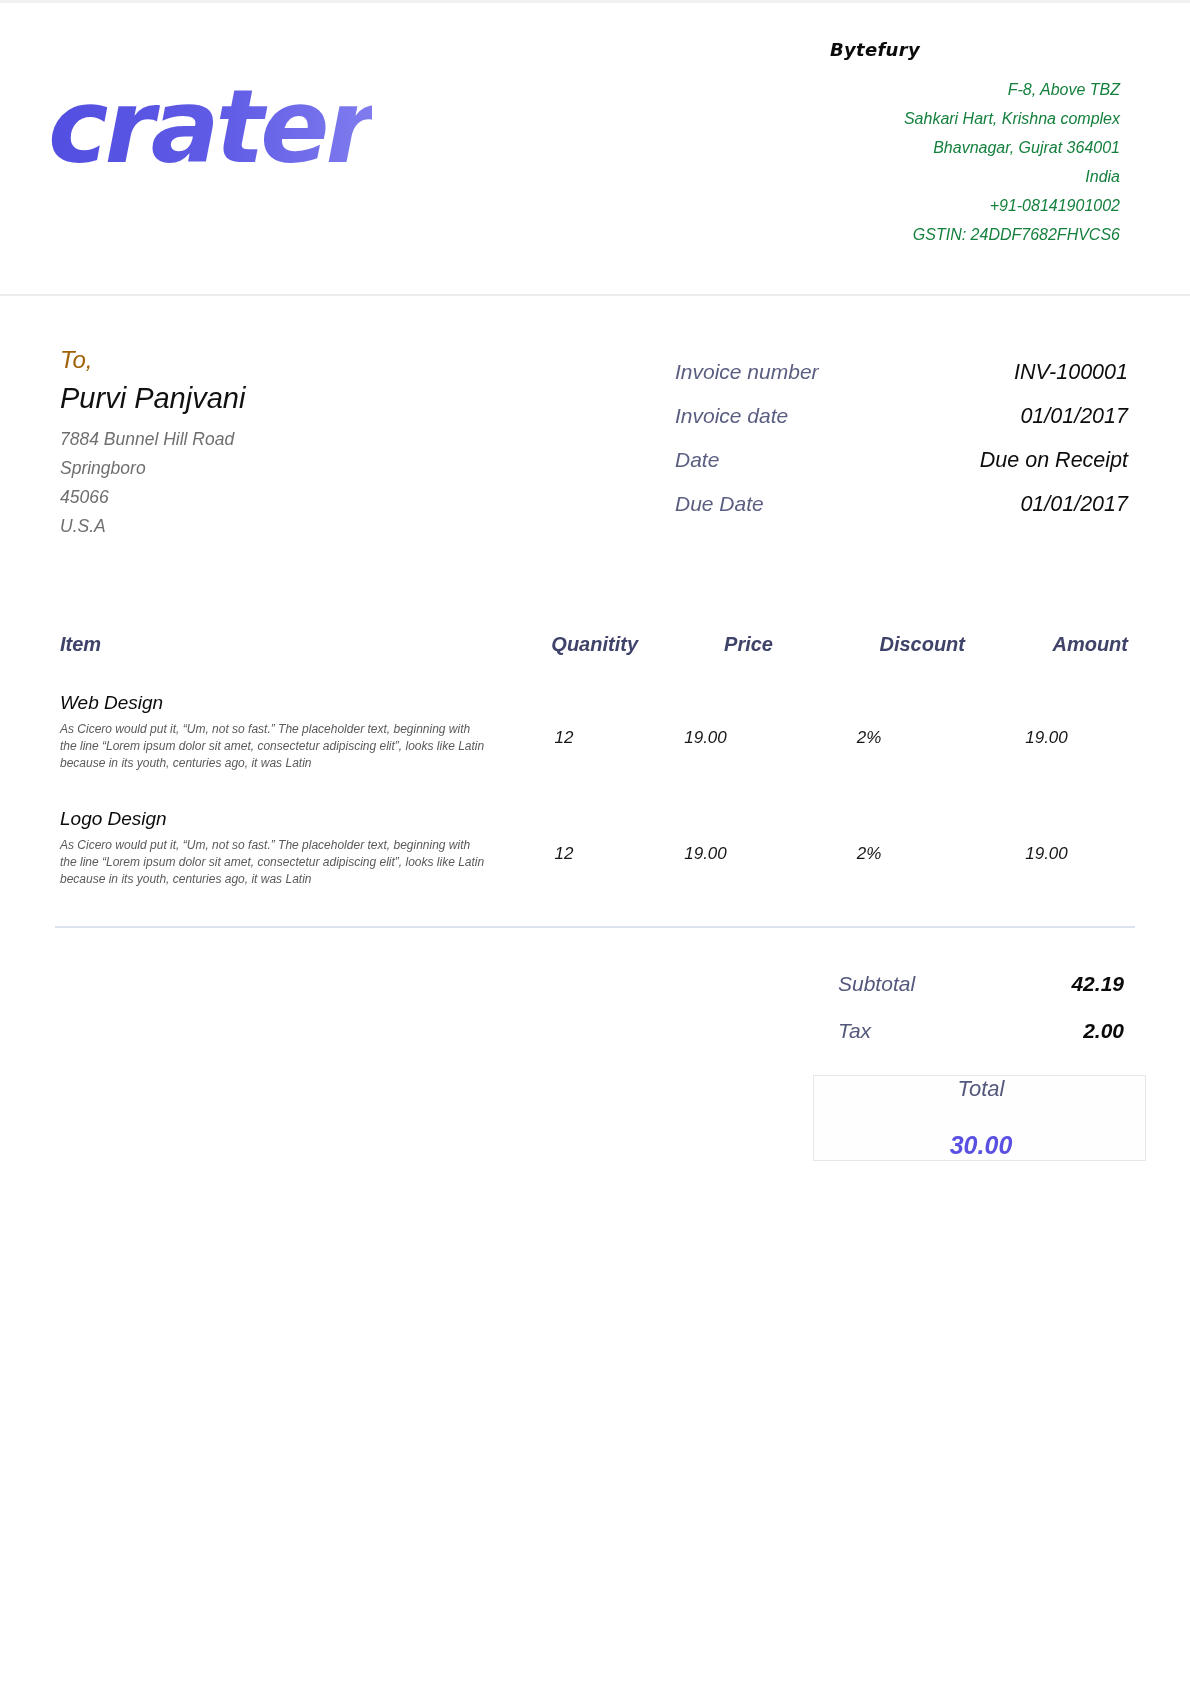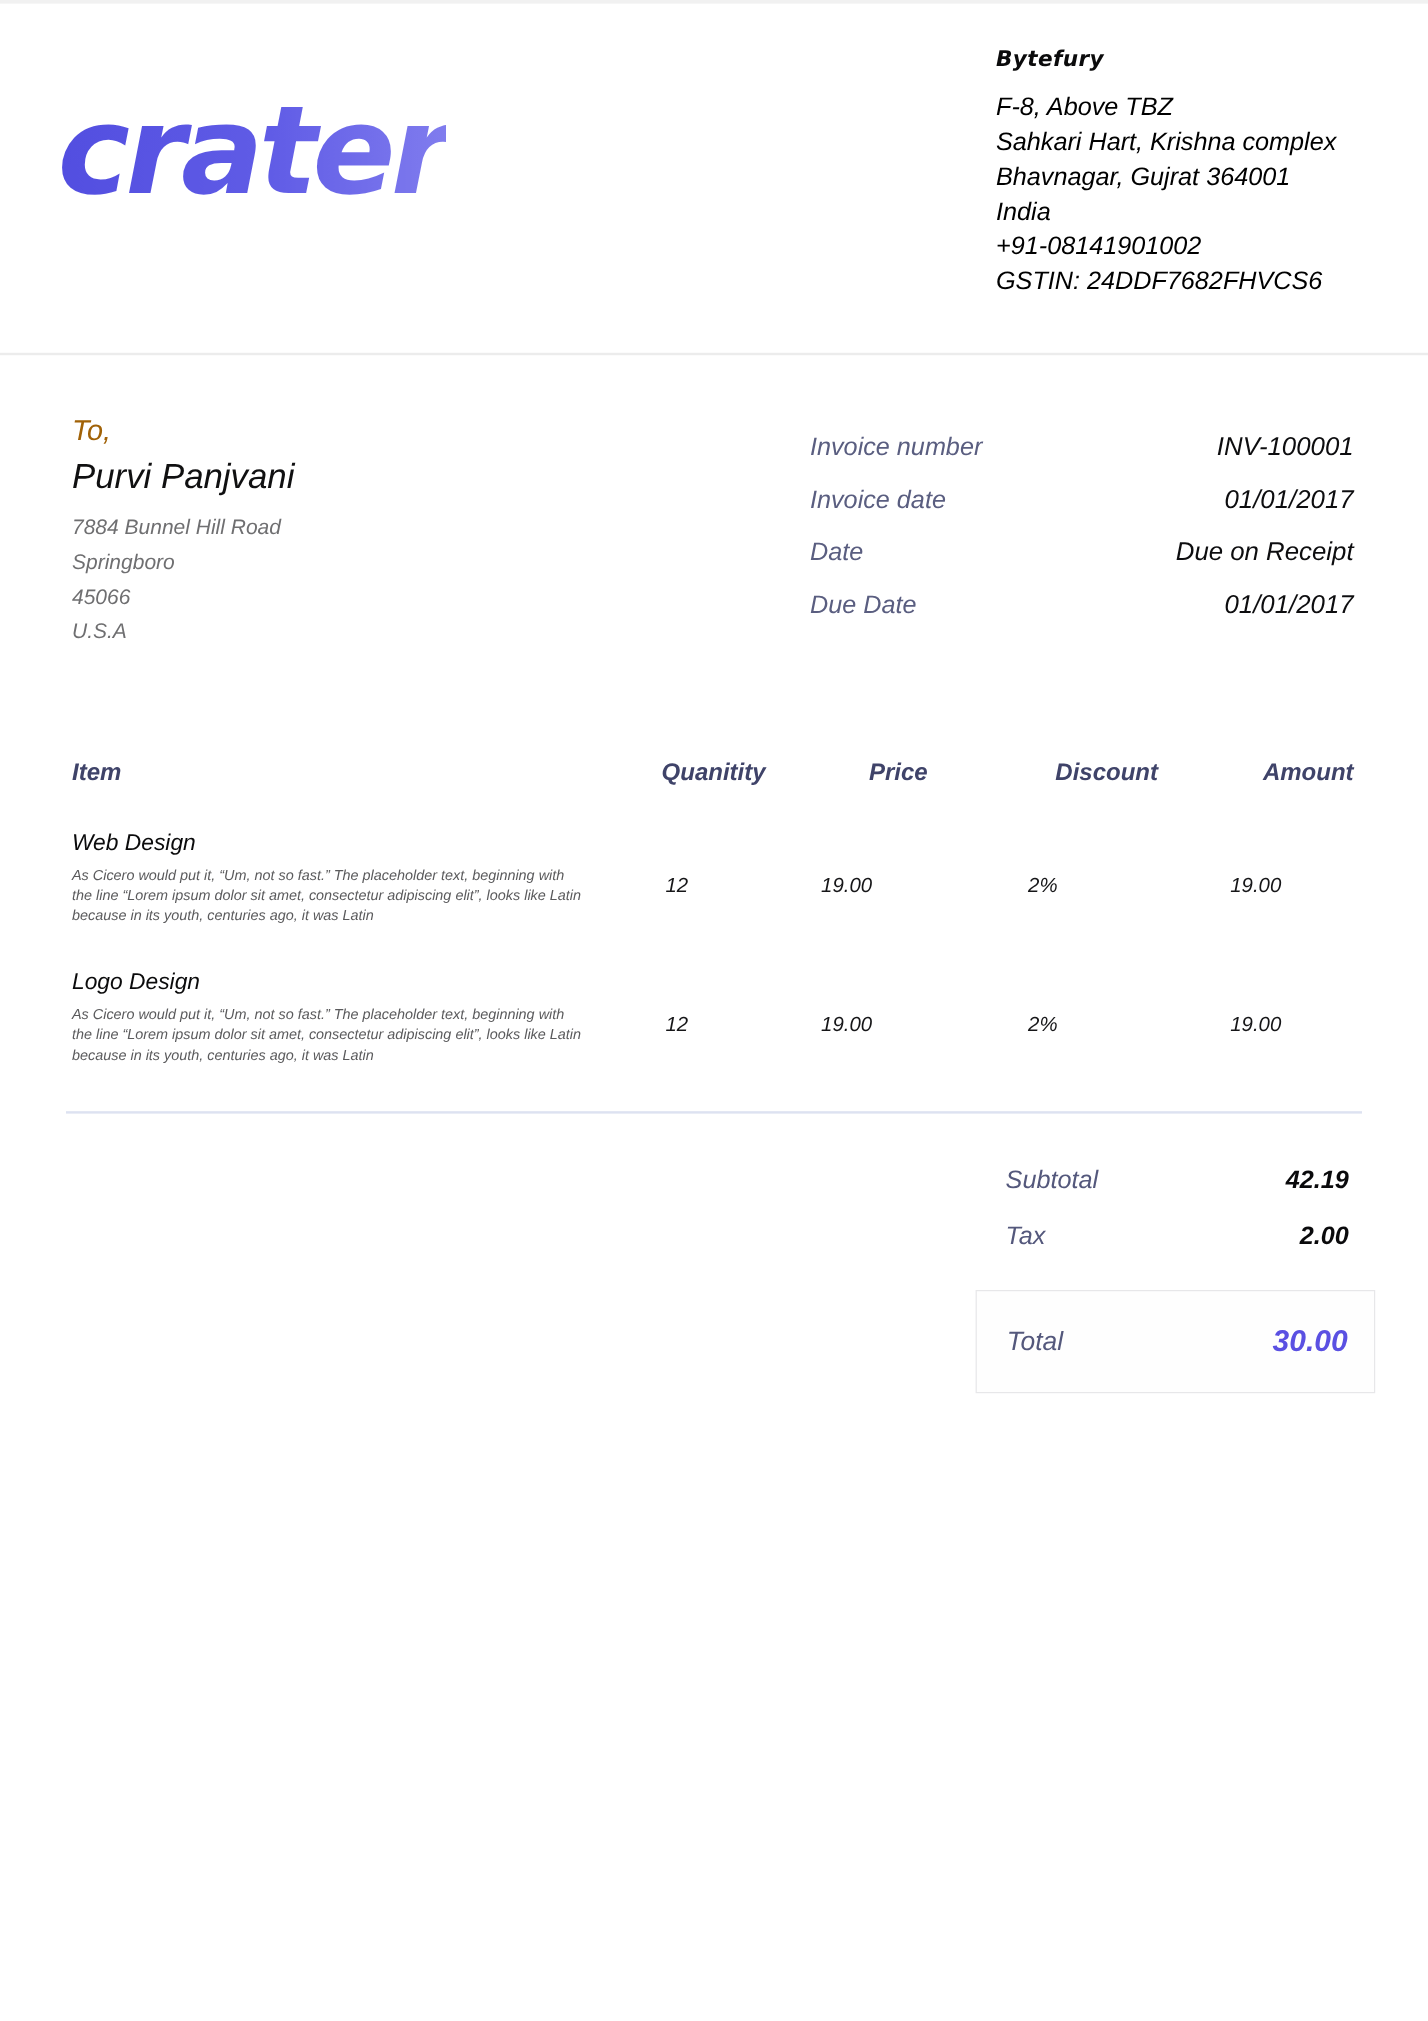--- a/index.html
+++ b/index.html
@@ -23,21 +23,21 @@
     color:#5b57e8;
     background:linear-gradient(90deg,#524ee0 0%, #605ce6 55%, #807cee 100%);
     -webkit-background-clip:text; background-clip:text;
     -webkit-text-fill-color:transparent;
   }
   .company { width:290px; padding-top:6px; }
   .company-name {
     font-size:18px; font-weight:800; color:#0b0b0c; letter-spacing:0.3px;
     margin-bottom:15px; font-family:"DejaVu Sans","Liberation Sans",sans-serif;
   }
-  .company-line { font-size:21px; color:#000000; line-height:29px; }
+  .company-line { font-size:16px; color:#15803d; line-height:29px;text-align:right; }
 
   
   .billing { display:flex; justify-content:space-between; padding:50px 62px 0 60px; }
   .to-label { font-size:24px; color:#a16207; }
   .bill-name { font-size:29px; font-weight:400; color:#101011; margin:8px 0 10px; }
   .bill-line { font-size:17.5px; color:#6f6f71; line-height:29px; }
   .meta { width:453px; margin-top:14px; }
   .meta-row { display:flex; justify-content:space-between; align-items:baseline; margin-bottom:19px; }
   .meta-label { font-size:21px; color:#5a5e80; }
   .meta-value { font-size:21.5px; color:#0d0d0f; }
@@ -54,21 +54,21 @@
   .cell.center { text-align:center; }
   .table-divider { height:2px; background:#dde2f1; margin:38px 55px 0 55px; }
 
   
   .summary { width:333px; margin:44px 44px 0 auto; }
   .sum-row { display:flex; justify-content:space-between; align-items:baseline; padding:0 22px 0 25px; margin-bottom:23px; }
   .sum-label { font-size:21px; color:#54587c; }
   .sum-value { font-size:21px; font-weight:700; color:#0a0a0c; }
   .total-box {
     margin-top:32px; height:86px; border:1px solid #e7e7e9; background:#fefefe;
-    display:flex; justify-content:space-between; align-items:center; padding:0 22px 0 25px;
+    display:flex; justify-content:space-between; align-items:center; padding:0 22px 0 25px;flex-direction:column;
   }
   .total-label { font-size:22px; color:#54587c; }
   .total-value { font-size:25px; font-weight:700; color:#5a50e2; }
 </style>
 </head>
 <body>
 
 <div class="page">
 
   <div class="header">

